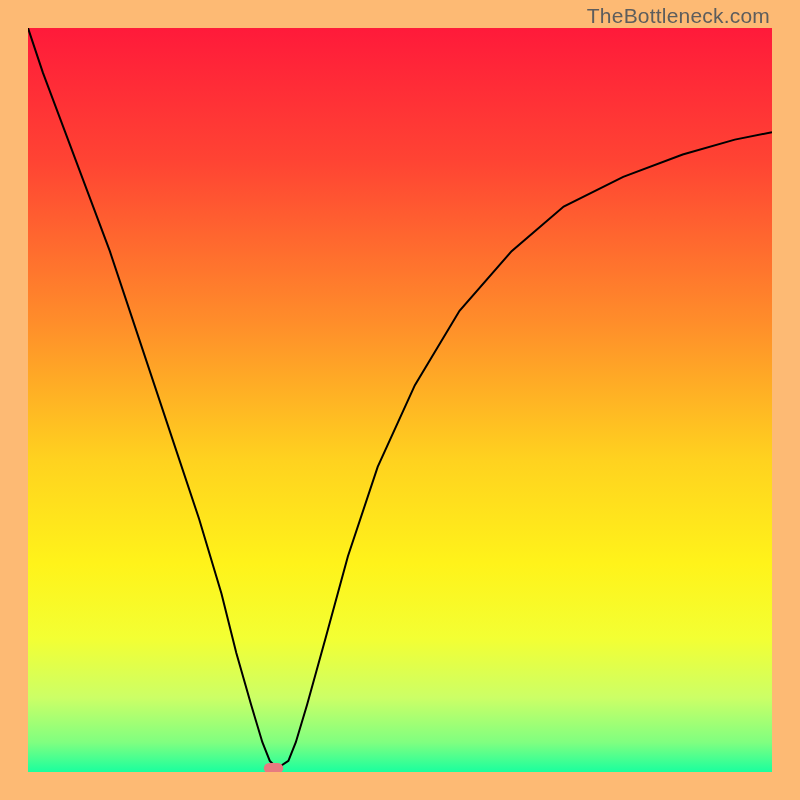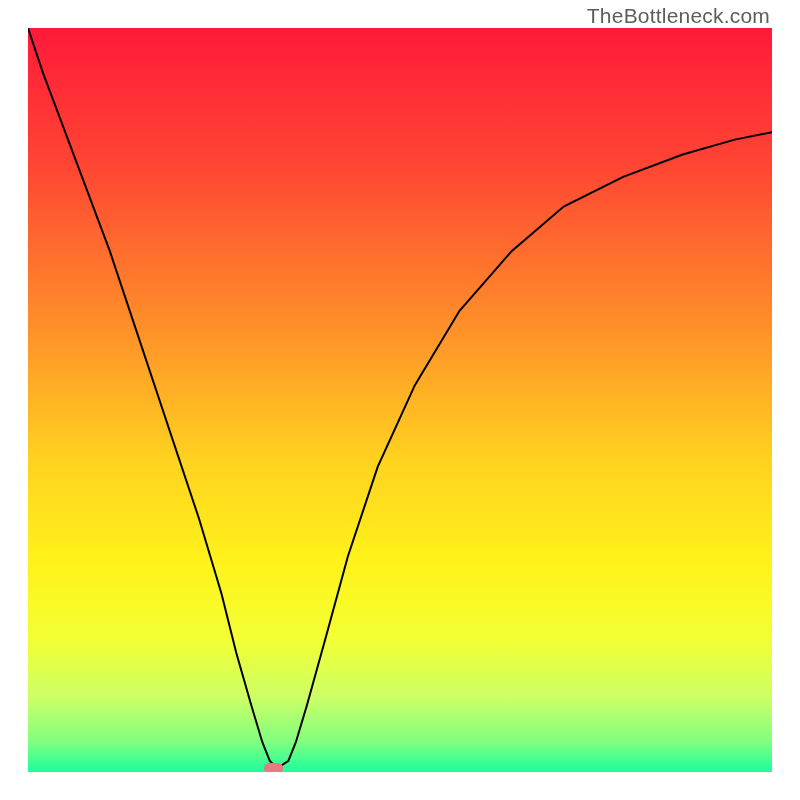--- a/index.html
+++ b/index.html
@@ -8,21 +8,21 @@
     width: 800px;
     height: 800px;
     overflow: hidden;
     background: #000;
     font-family: Arial, Helvetica, sans-serif;
   }
   .frame {
     position: relative;
     width: 800px;
     height: 800px;
-    background: #ffffff;
+    background: #fdba74;
   }
   .plot-area {
     position: absolute;
     left: 28px;
     top: 28px;
     width: 744px;
     height: 744px;
     overflow: hidden;
   }
   .gradient-bg {

